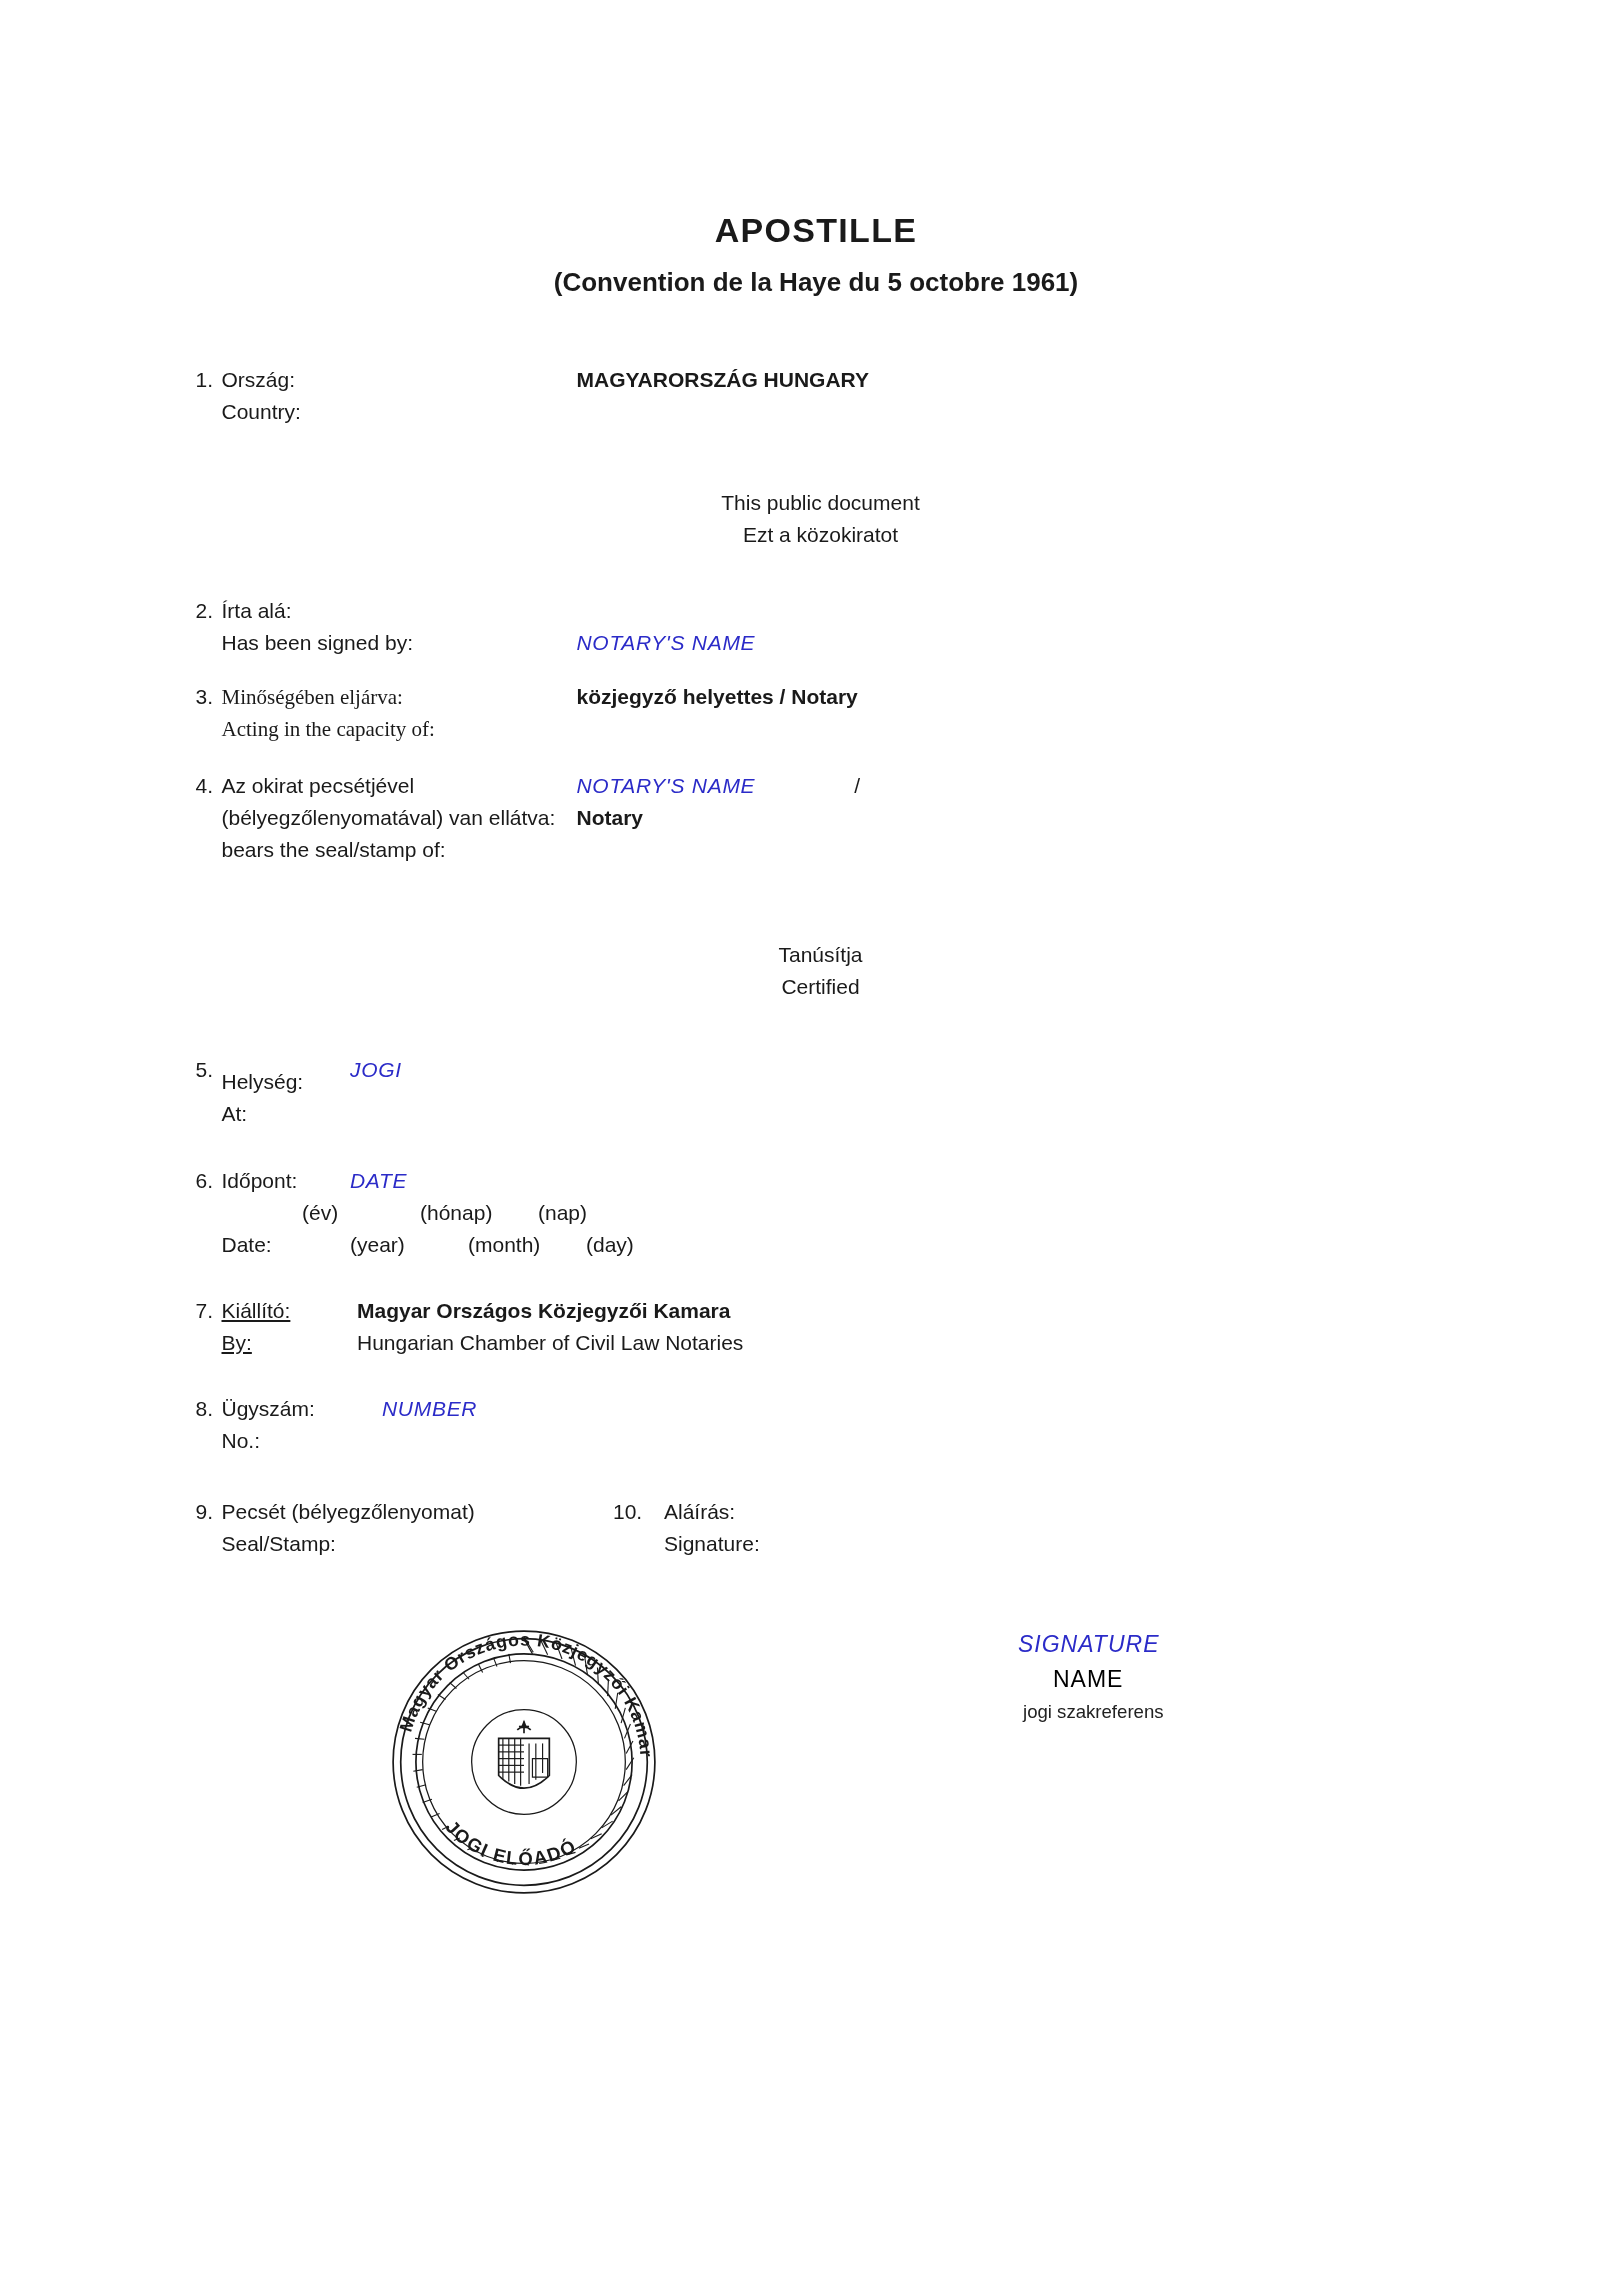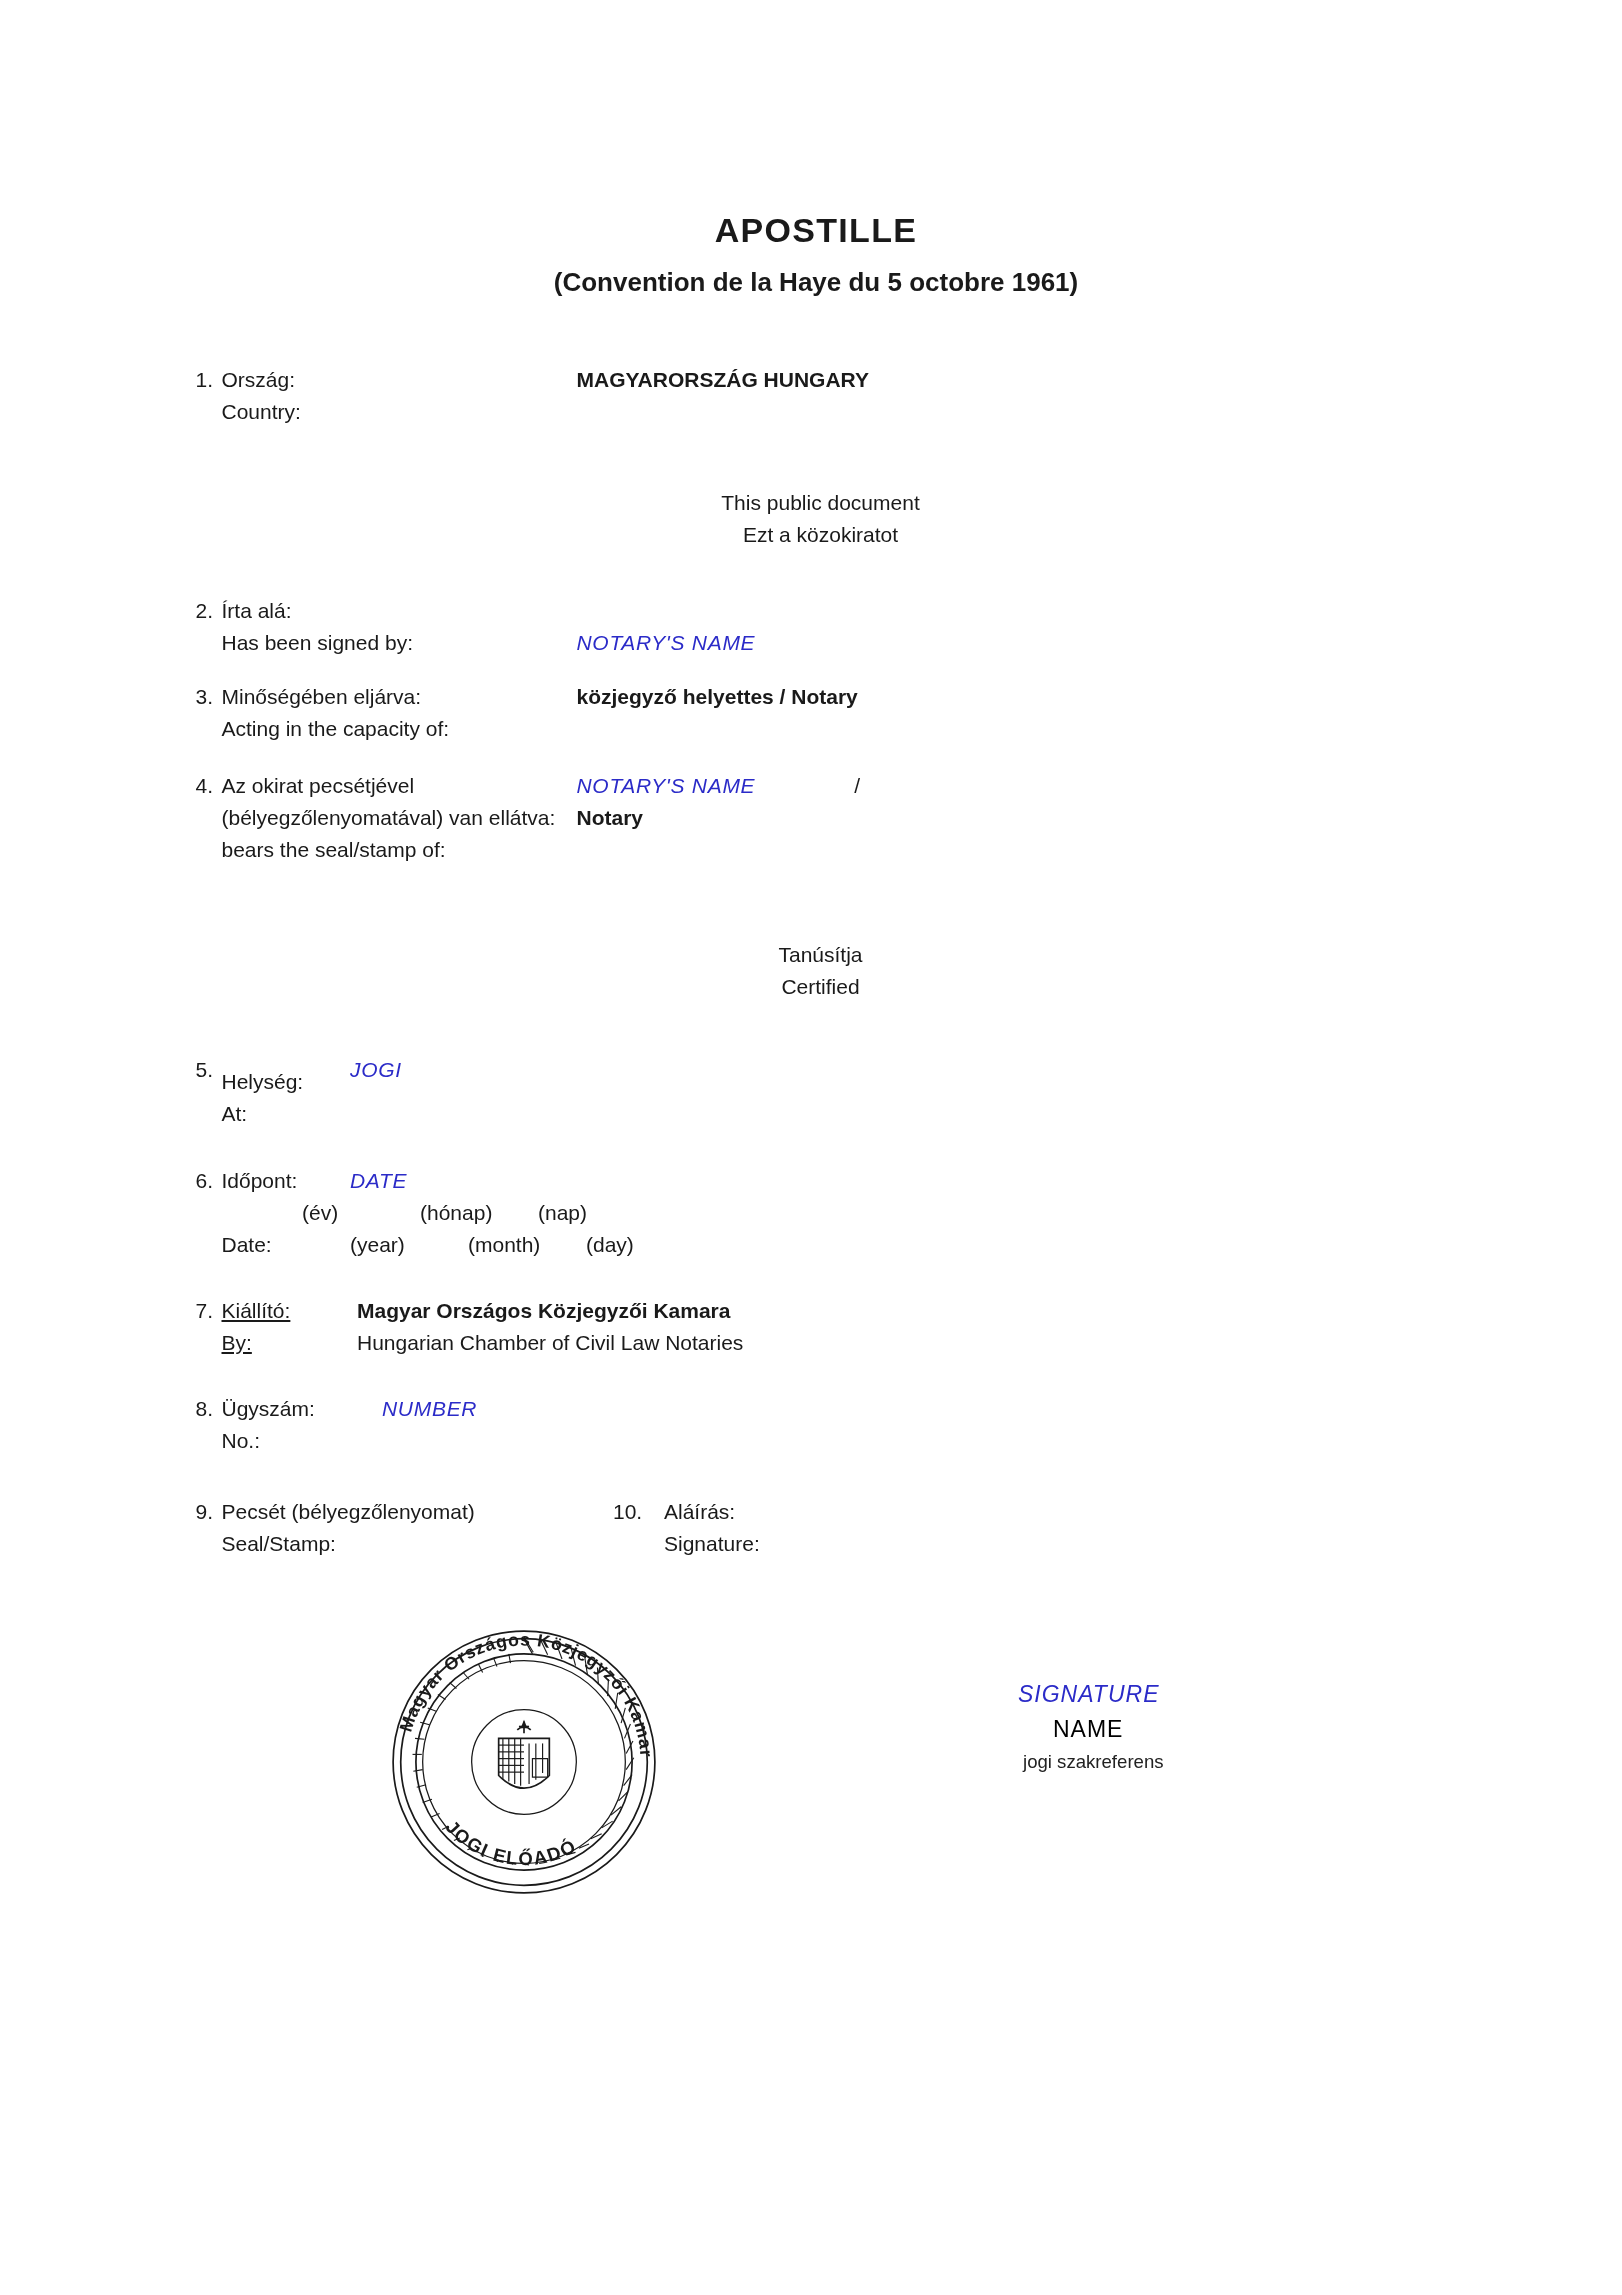--- a/index.html
+++ b/index.html
@@ -86,21 +86,21 @@
     font-size: 21px;
     line-height: 32px;
     padding-left: 34px;
   }
 
   .sect-signed { margin-top: 44px; display: flex; }
   .sect-signed .labels { width: 338px; }
   .sect-signed .value { margin-left: 17px; padding-top: 32px; }
 
   .sect-capacity { margin-top: 22px; display: flex; }
-  .sect-capacity .labels { width: 338px; }
+  .sect-capacity .labels { width: 338px; font-family: Liberation Serif, serif; }
   .sect-capacity .value { margin-left: 17px; }
 
   .sect-seal { margin-top: 25px; display: flex; }
   .sect-seal .labels { width: 338px; }
   .sect-seal .value { margin-left: 17px; }
   .sect-seal .slash { display: inline-block; margin-left: 93px; }
 
   .center-note2 {
     margin-top: 73px;
     text-align: center;
@@ -142,21 +142,21 @@
     top: 1610px;
     width: 304px;
     height: 304px;
   }
   .seal-wrap svg { display: block; }
 
   
   .sig-area {
     position: absolute;
     left: 1018px;
-    top: 1677px;
+    top: 1627px;
     width: 355px;
     text-align: left;
   }
   .sig-line1 {
     font-size: 23px;
     color: #2b2bc8;
     font-style: italic;
     letter-spacing: 1px;
     line-height: 35px;
   }

